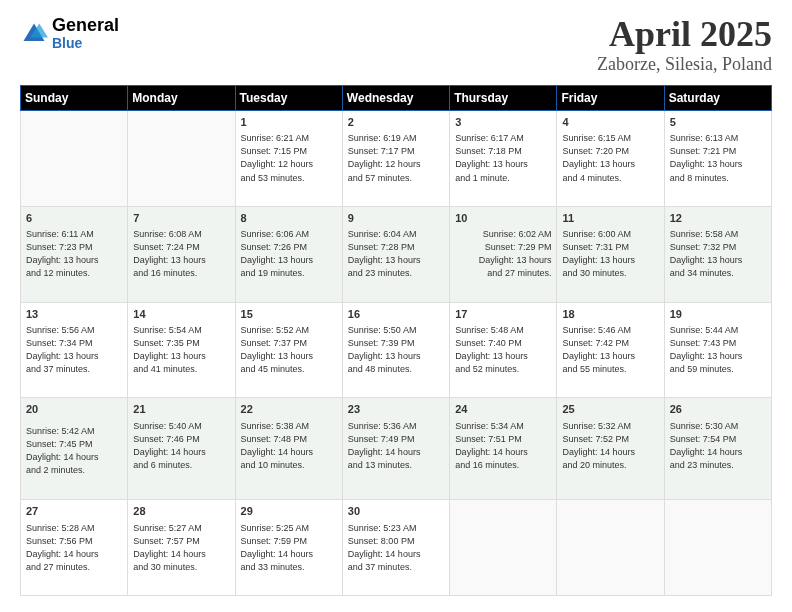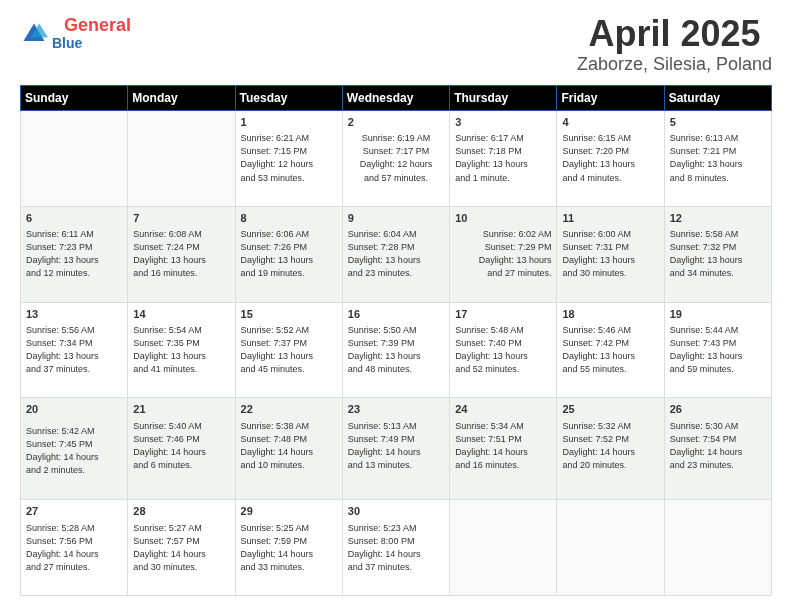--- a/index.html
+++ b/index.html
@@ -29,34 +29,34 @@
       gap: 4px;
     }
     .logo-text {
       display: flex;
       flex-direction: column;
       line-height: 1.1;
     }
     .logo-general {
       font-size: 18px;
       font-weight: bold;
-      color: #ef4444;
-      margin-left: 12px;
+      color: #000000;
     }
     .logo-blue {
       font-size: 14px;
       font-weight: bold;
       color: #2a6ebb;
     }
     .logo-icon {
       width: 28px;
       height: 28px;
     }
     .title-block {
-      text-align: center;
+      text-align: right;
+      font-family: Liberation Serif, serif;
     }
     .title-month {
       font-size: 36px;
       font-weight: bold;
       color: #333;
       line-height: 1;
     }
     .title-location {
       font-size: 18px;
       color: #555;
@@ -147,21 +147,21 @@
           <td class="empty"></td>
           <td>
             <span class="day-number">1</span>
             <div class="cell-info" style="white-space: pre-line;">Sunrise: 6:21 AM
 Sunset: 7:15 PM
 Daylight: 12 hours
 and 53 minutes.</div>
           </td>
           <td>
             <span class="day-number">2</span>
-            <div class="cell-info" style="white-space: pre-line; text-align: center;">Sunrise: 6:19 AM
+            <div class="cell-info" style="white-space: pre-line;">Sunrise: 6:19 AM
 Sunset: 7:17 PM
 Daylight: 12 hours
 and 57 minutes.</div>
           </td>
           <td>
             <span class="day-number">3</span>
             <div class="cell-info" style="white-space: pre-line;">Sunrise: 6:17 AM
 Sunset: 7:18 PM
 Daylight: 13 hours
 and 1 minute.</div>
@@ -300,21 +300,21 @@
           </td>
           <td>
             <span class="day-number">22</span>
             <div class="cell-info" style="white-space: pre-line;">Sunrise: 5:38 AM
 Sunset: 7:48 PM
 Daylight: 14 hours
 and 10 minutes.</div>
           </td>
           <td>
             <span class="day-number">23</span>
-            <div class="cell-info" style="white-space: pre-line;">Sunrise: 5:13 AM
+            <div class="cell-info" style="white-space: pre-line;">Sunrise: 5:36 AM
 Sunset: 7:49 PM
 Daylight: 14 hours
 and 13 minutes.</div>
           </td>
           <td>
             <span class="day-number">24</span>
             <div class="cell-info" style="white-space: pre-line;">Sunrise: 5:34 AM
 Sunset: 7:51 PM
 Daylight: 14 hours
 and 16 minutes.</div>

